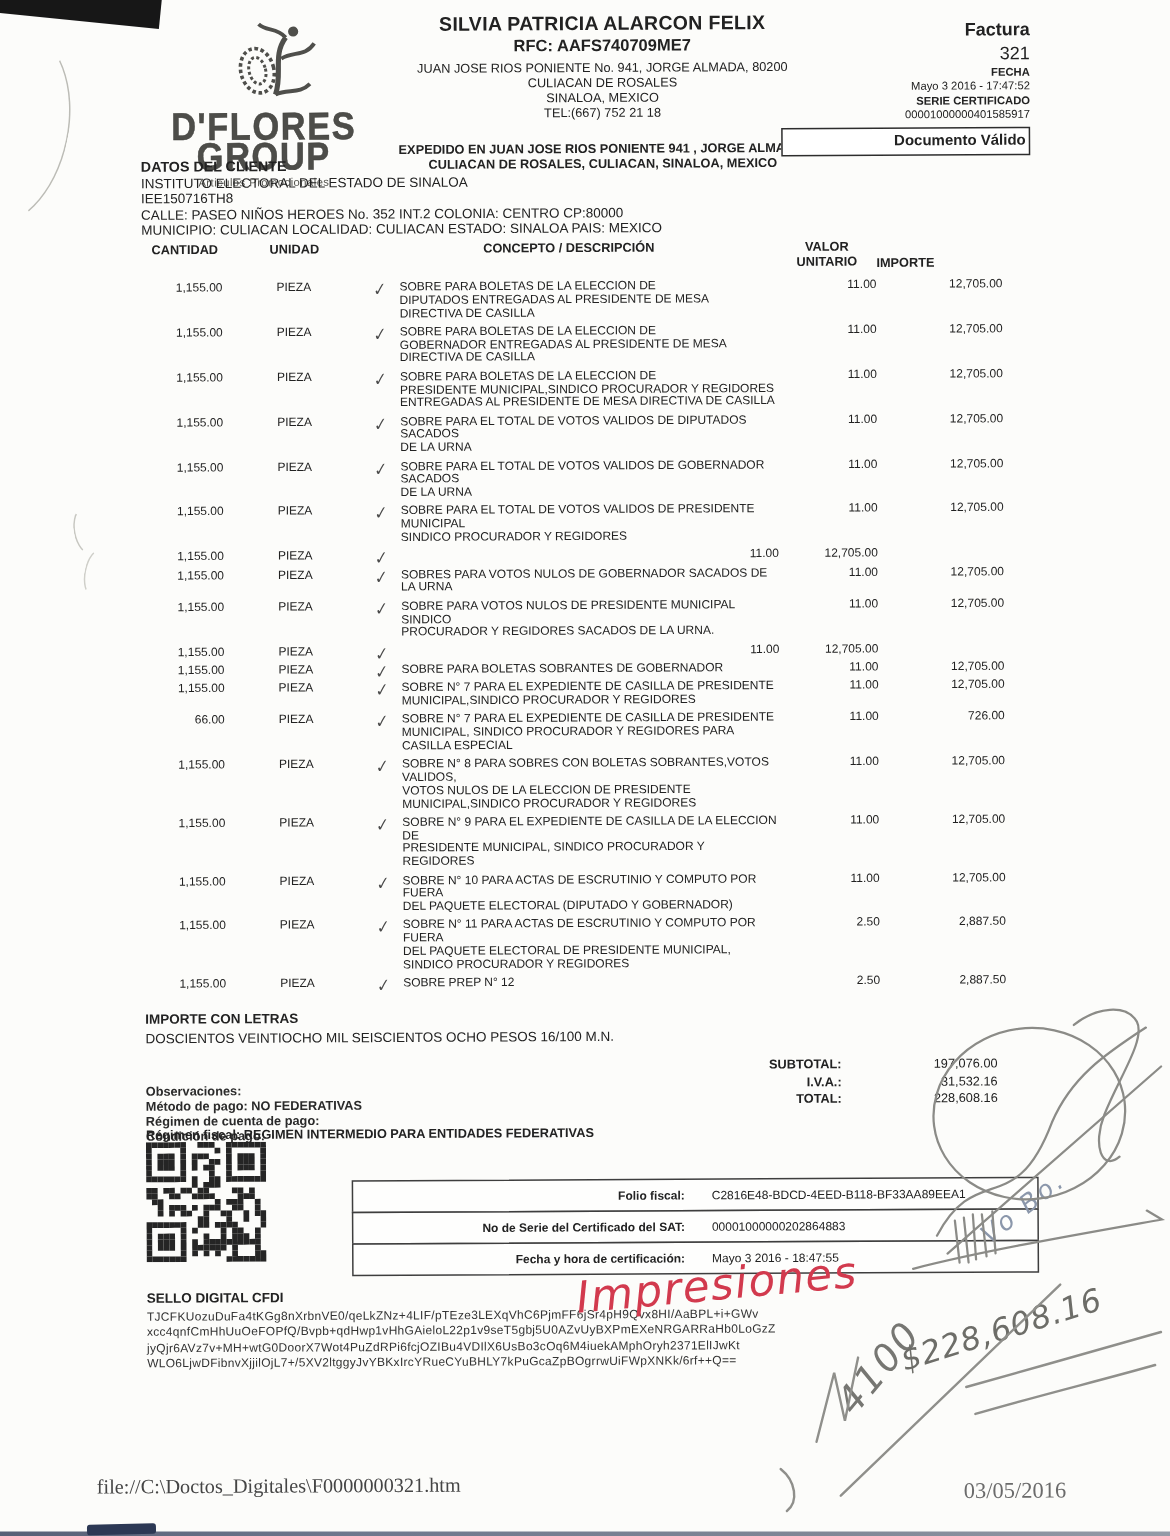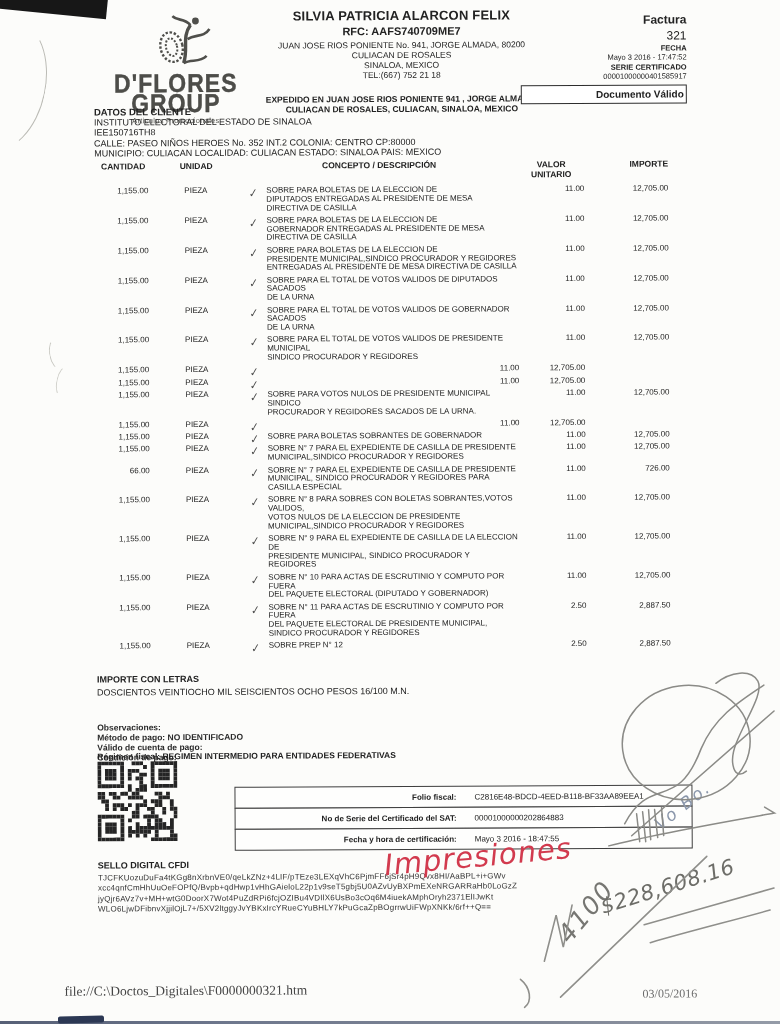--- a/index.html
+++ b/index.html
@@ -47,21 +47,21 @@
   .client .ttl{font-weight:700;font-size:9.5px;}
 
   
   .items{position:absolute;left:96px;top:160px;width:574px;}
   .irow,.ihead{display:grid;grid-template-columns:58px 88px 26px 252px 66px 84px;align-items:start;}
   .ihead{font-weight:700;font-size:8.5px;margin-bottom:6px;}
   .ihead .h-cant{text-align:center;}
   .ihead .h-unid{text-align:center;}
   .ihead .h-conc{grid-column:3/5;text-align:center;}
   .ihead .h-val{text-align:center;}
-  .ihead .h-imp{text-align:right;}
+  .ihead .h-imp{text-align:left;margin-top:11px;}
   .irow{font-size:8px;line-height:8.8px;margin-bottom:3.5px;}
   .c-cant{text-align:right;padding-right:4px;}
   .c-unid{padding-left:32px;}
   .c-check{text-align:center;font-size:11px;color:#4a4a4a;transform:rotate(-12deg) skewX(-8deg);position:relative;top:2px;}
   .c-conc{white-space:pre-line;}
   .c-val,.c-imp{text-align:right;}
 
   
   .words{position:absolute;left:96px;top:672px;font-size:9px;line-height:13px;}
   .words .lbl{font-weight:700;}
@@ -84,21 +84,21 @@
   .c-lbl{font-weight:700;text-align:right;padding-right:9px;}
   .c-valc{padding-left:9px;}
 
   
   .sello{position:absolute;left:96px;top:859px;width:566px;}
   .sello .lbl{font-weight:700;font-size:9px;margin-bottom:3px;}
   .sello .txt{font-size:8px;line-height:10.4px;letter-spacing:.2px;white-space:pre-line;word-break:break-all;color:#333;}
 
   
   .f-url{position:absolute;left:62px;top:982px;font-family:"Liberation Serif",serif;font-size:13.5px;color:#454545;}
-  .f-date{position:absolute;left:640px;top:988px;font-family:"Liberation Serif",serif;font-size:12px;color:#6b6b6b;}
+  .f-date{position:absolute;left:640px;top:988px;font-family:"Liberation Serif",serif;font-size:15px;color:#6b6b6b;}
 
   
   .hand{font-style:italic;font-family:"DejaVu Sans",sans-serif;}
   .hw-imp{position:absolute;left:382px;top:840px;font-size:29px;color:#d23a4e;transform:rotate(-5deg);letter-spacing:1px;}
   .hw-4100{position:absolute;left:548px;top:898px;font-size:25px;color:#767672;transform:rotate(-50deg);letter-spacing:2px;}
   .hw-amt{position:absolute;left:596px;top:876px;font-size:21px;color:#6d6d68;transform:rotate(-17deg);letter-spacing:.5px;}
   .hw-vobo{position:absolute;left:648px;top:797px;font-size:17px;color:#8b97ab;transform:rotate(-38deg);letter-spacing:2px;}
   .sig{position:absolute;pointer-events:none;}
 </style>
 </head>
@@ -242,20 +242,22 @@
             <div class="c-unid">PIEZA</div>
             <div class="c-check">✓</div>
             <div class="c-val">11.00</div>
             <div class="c-imp">12,705.00</div>
           </div>
 
           <div class="irow">
             <div class="c-cant">1,155.00</div>
             <div class="c-unid">PIEZA</div>
             <div class="c-check">✓</div>
+            <div class="c-conc">SOBRES PARA VOTOS NULOS DE GOBERNADOR SACADOS DE
+LA URNA</div>
             <div class="c-val">11.00</div>
             <div class="c-imp">12,705.00</div>
           </div>
 
           <div class="irow">
             <div class="c-cant">1,155.00</div>
             <div class="c-unid">PIEZA</div>
             <div class="c-check">✓</div>
             <div class="c-conc">SOBRE PARA VOTOS NULOS DE PRESIDENTE MUNICIPAL
 SINDICO
@@ -360,26 +362,40 @@
         </div>
     </div>
 
     <div class="words">
       <div class="lbl">IMPORTE CON LETRAS</div>
       <div>DOSCIENTOS VEINTIOCHO MIL SEISCIENTOS OCHO PESOS 16/100 M.N.</div>
     </div>
 
     <div class="pay">
       <div>Observaciones:</div>
-      <div>Método de pago: NO IDENTIFICADO</div>
-      <div>Válido de cuenta de pago:</div>
+      <div>Método de pago: NO FEDERATIVAS</div>
+      <div>Régimen de cuenta de pago:</div>
       <div>Condición de pago:</div>
     </div>
     <div class="regimen">Régimen fiscal: REGIMEN INTERMEDIO PARA ENTIDADES FEDERATIVAS</div>
 
+    <div class="totals">
+      <div class="trow">
+        <div class="t-lbl">SUBTOTAL:</div>
+        <div class="t-val">197,076.00</div>
+      </div>
+      <div class="trow">
+        <div class="t-lbl">I.V.A.:</div>
+        <div class="t-val">31,532.16</div>
+      </div>
+      <div class="trow">
+        <div class="t-lbl">TOTAL:</div>
+        <div class="t-val">228,608.16</div>
+      </div>
+    </div>
 
     <svg class="qr" id="qr" viewBox="0 0 76 76">
         <g fill="#252525">
           <rect x="32.57" y="0.00" width="3.62" height="3.62"></rect>
           <rect x="36.19" y="0.00" width="3.62" height="3.62"></rect>
           <rect x="39.81" y="0.00" width="3.62" height="3.62"></rect>
           <rect x="43.43" y="3.62" width="3.62" height="3.62"></rect>
           <rect x="28.95" y="7.24" width="3.62" height="3.62"></rect>
           <rect x="32.57" y="7.24" width="3.62" height="3.62"></rect>
           <rect x="36.19" y="7.24" width="3.62" height="3.62"></rect>

